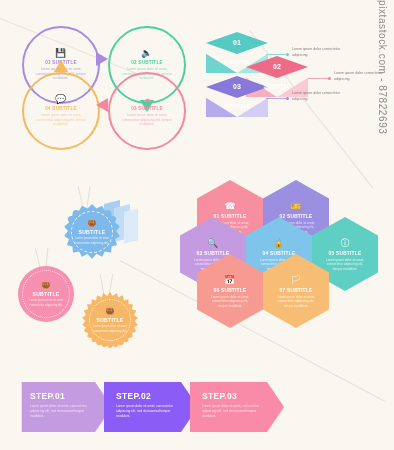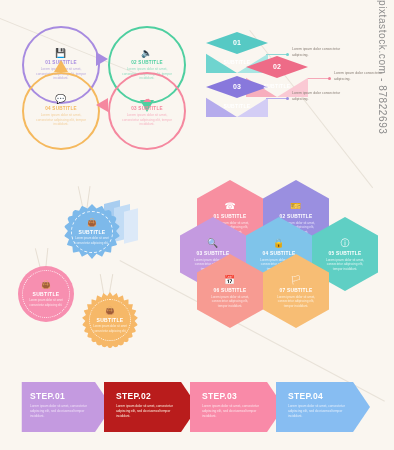--- a/index.html
+++ b/index.html
@@ -270,37 +270,31 @@
     </div>
   </div>
 
   <div class="steps">
     <div class="step first" style="background:#c49ae0;">
       <div class="sc">
         <div class="ttl">STEP.01</div>
         <div class="bdy" style="color:#efe0f7;">Lorem ipsum dolor sit amet, consectetur adipiscing elit, sed do eiusmod tempor incididunt.</div>
       </div>
     </div>
-    <div class="step" style="background:#b91c1c;">
+    <div class="step" style="background:#8b5cf6;">
       <div class="sc">
         <div class="ttl">STEP.02</div>
         <div class="bdy" style="color:#fdf0de;">Lorem ipsum dolor sit amet, consectetur adipiscing elit, sed do eiusmod tempor incididunt.</div>
       </div>
     </div>
     <div class="step" style="background:#f98aa8;text-decoration:underline;">
       <div class="sc">
         <div class="ttl">STEP.03</div>
         <div class="bdy" style="color:#fde2e9;">Lorem ipsum dolor sit amet, consectetur adipiscing elit, sed do eiusmod tempor incididunt.</div>
       </div>
     </div>
-    <div class="step" style="background:#87bdf2;">
-      <div class="sc">
-        <div class="ttl">STEP.04</div>
-        <div class="bdy" style="color:#e2eefc;">Lorem ipsum dolor sit amet, consectetur adipiscing elit, sed do eiusmod tempor incididunt.</div>
-      </div>
-    </div>
   </div>
 
   <div class="wm-side">
     <span>pixtastock.com - 87822693</span>
   </div>
 
 </div>
 
 </body></html>

